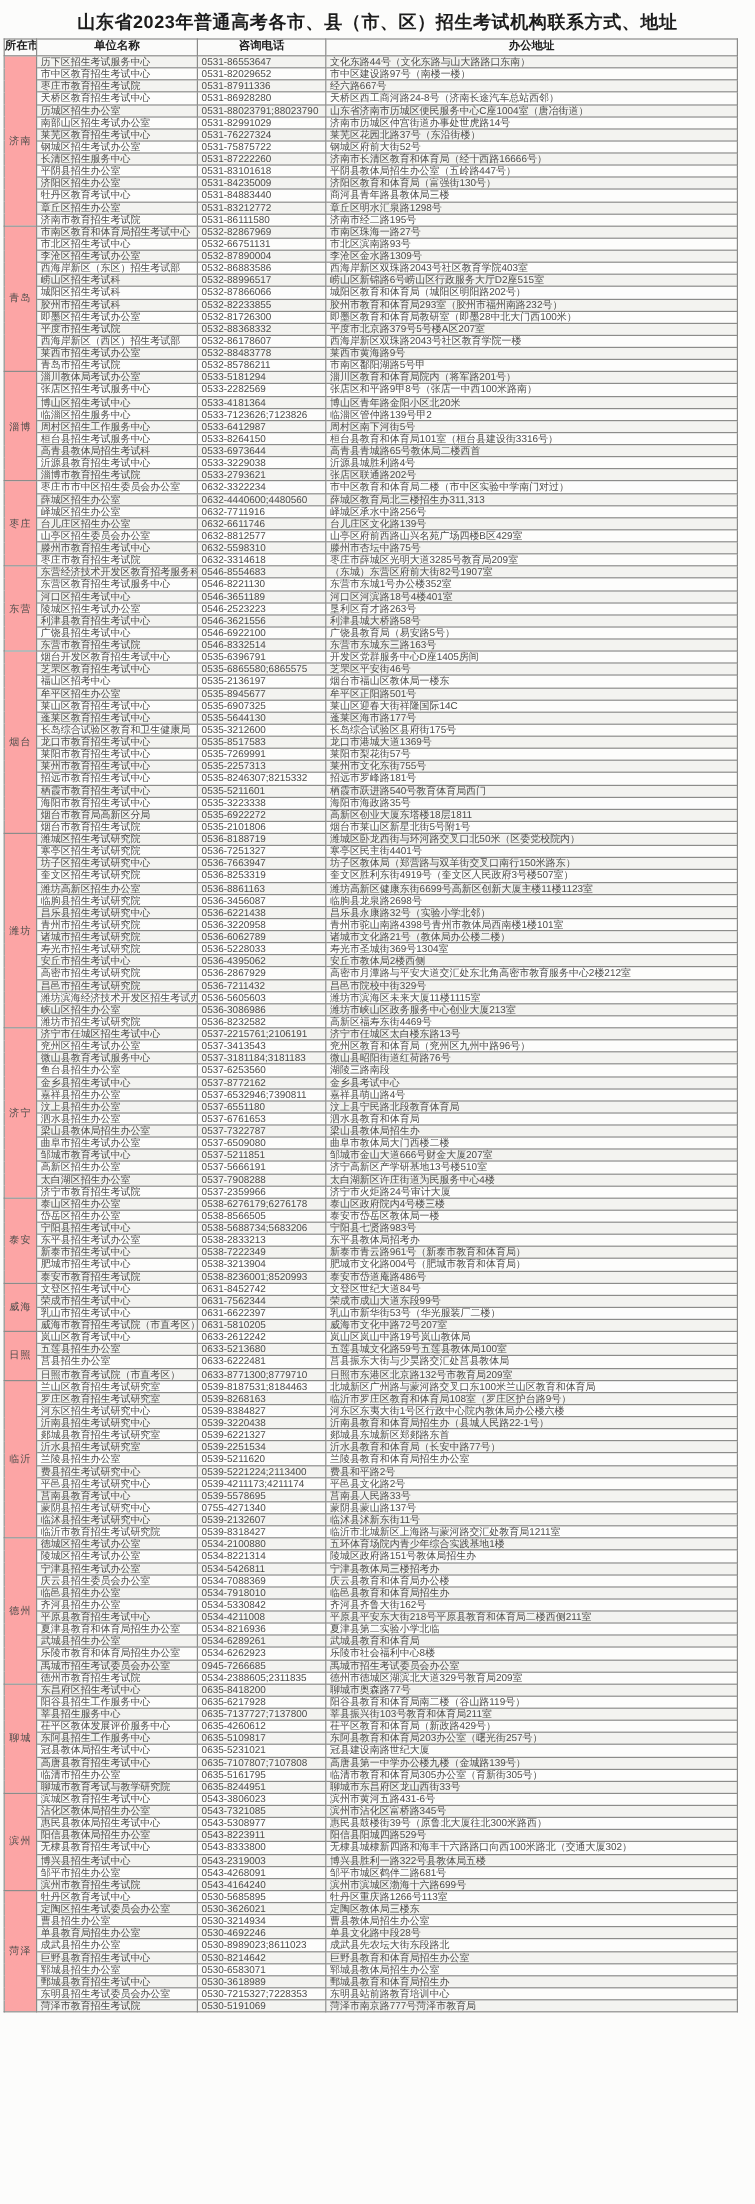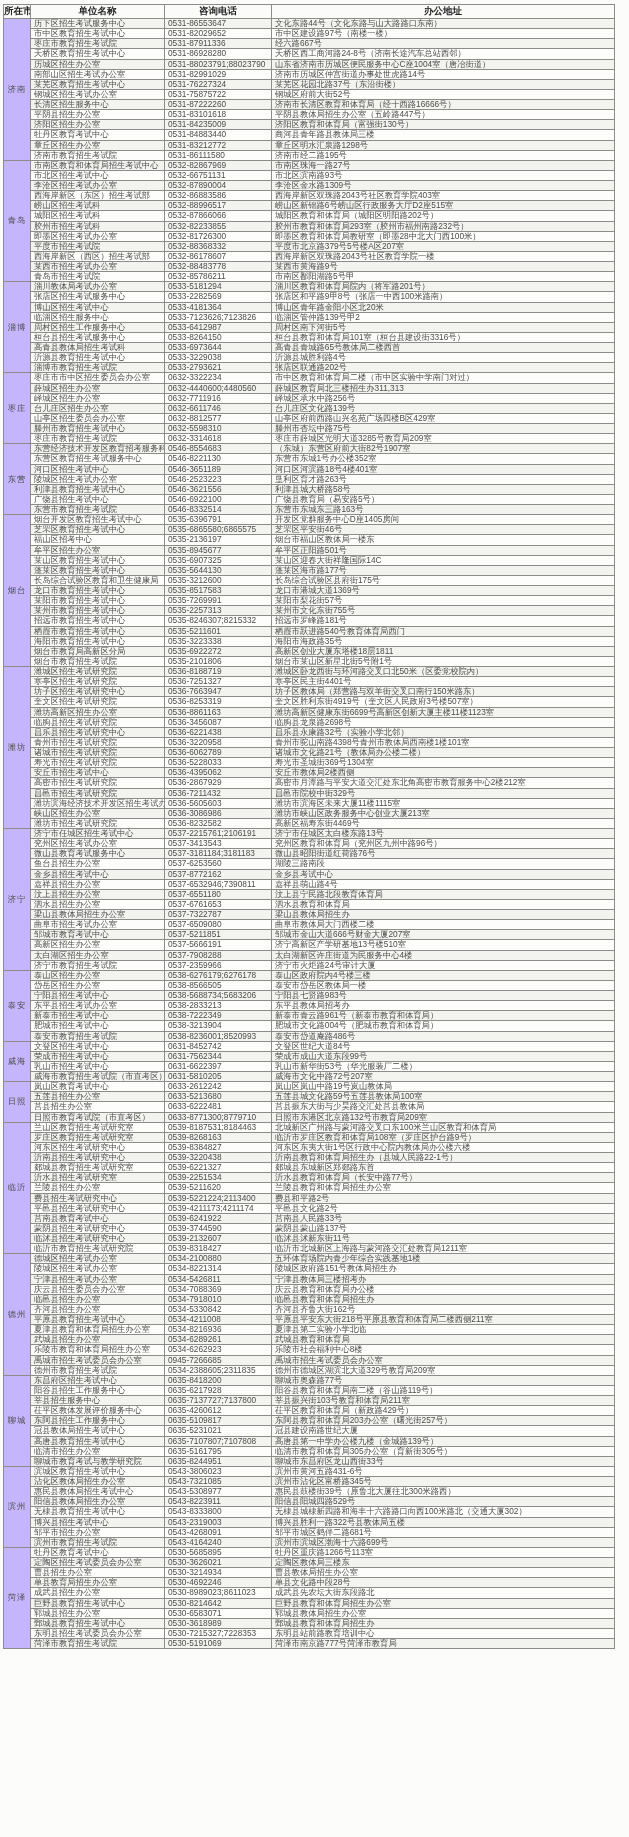--- a/index.html
+++ b/index.html
@@ -48,36 +48,37 @@
     font-size: 9.5px;
     font-weight: bold;
     color: #222;
     text-align: center;
     background: #fbfbfa;
   }
   table.contact td { height: 10px; padding: 0 3px; }
   td.city {
     text-align: center;
     white-space: normal;
-    background: #c4b5fd;
+    background: #fca5a5;
     color: #3f3f3d;
     font-size: 8.5px;
     letter-spacing: 1px;
     padding: 0 1px;
   }
   tbody tr:nth-child(odd) { background: #f3f3f0; }
   tbody tr:nth-child(even) { background: #fdfdfc; }
   td.name   { text-align: left; }
   td.phone  { text-align: left; color: #55514e; }
   td.address{ text-align: left; }
 </style>
 </head>
 <body>
 
 <div class="page">
+  <div class="title">山东省2023年普通高考各市、县（市、区）招生考试机构联系方式、地址</div>
   <table class="contact">
     <colgroup>
       <col class="c-city">
         <col class="c-name">
         <col class="c-phone">
         <col class="c-address">
     </colgroup>
     <thead>
       <tr>
         <th>所在市</th>
@@ -684,26 +685,26 @@
           <td class="phone">0539-5221224;2113400</td>
           <td class="address">费县和平路2号</td>
         </tr>
         <tr>
           <td class="name">平邑县招生考试研究中心</td>
           <td class="phone">0539-4211173;4211174</td>
           <td class="address">平邑县文化路2号</td>
         </tr>
         <tr>
           <td class="name">莒南县教育考试中心</td>
-          <td class="phone">0539-6241922</td>
+          <td class="phone">0539-5578695</td>
           <td class="address">莒南县人民路33号</td>
         </tr>
         <tr>
           <td class="name">蒙阴县招生考试研究中心</td>
-          <td class="phone">0539-3744590</td>
+          <td class="phone">0755-4271340</td>
           <td class="address">蒙阴县蒙山路137号</td>
         </tr>
         <tr>
           <td class="name">临沭县招生考试研究中心</td>
           <td class="phone">0539-2132607</td>
           <td class="address">临沭县沭新东街11号</td>
         </tr>
         <tr>
           <td class="name">临沂市教育招生考试研究院</td>
           <td class="phone">0539-8318427</td>

